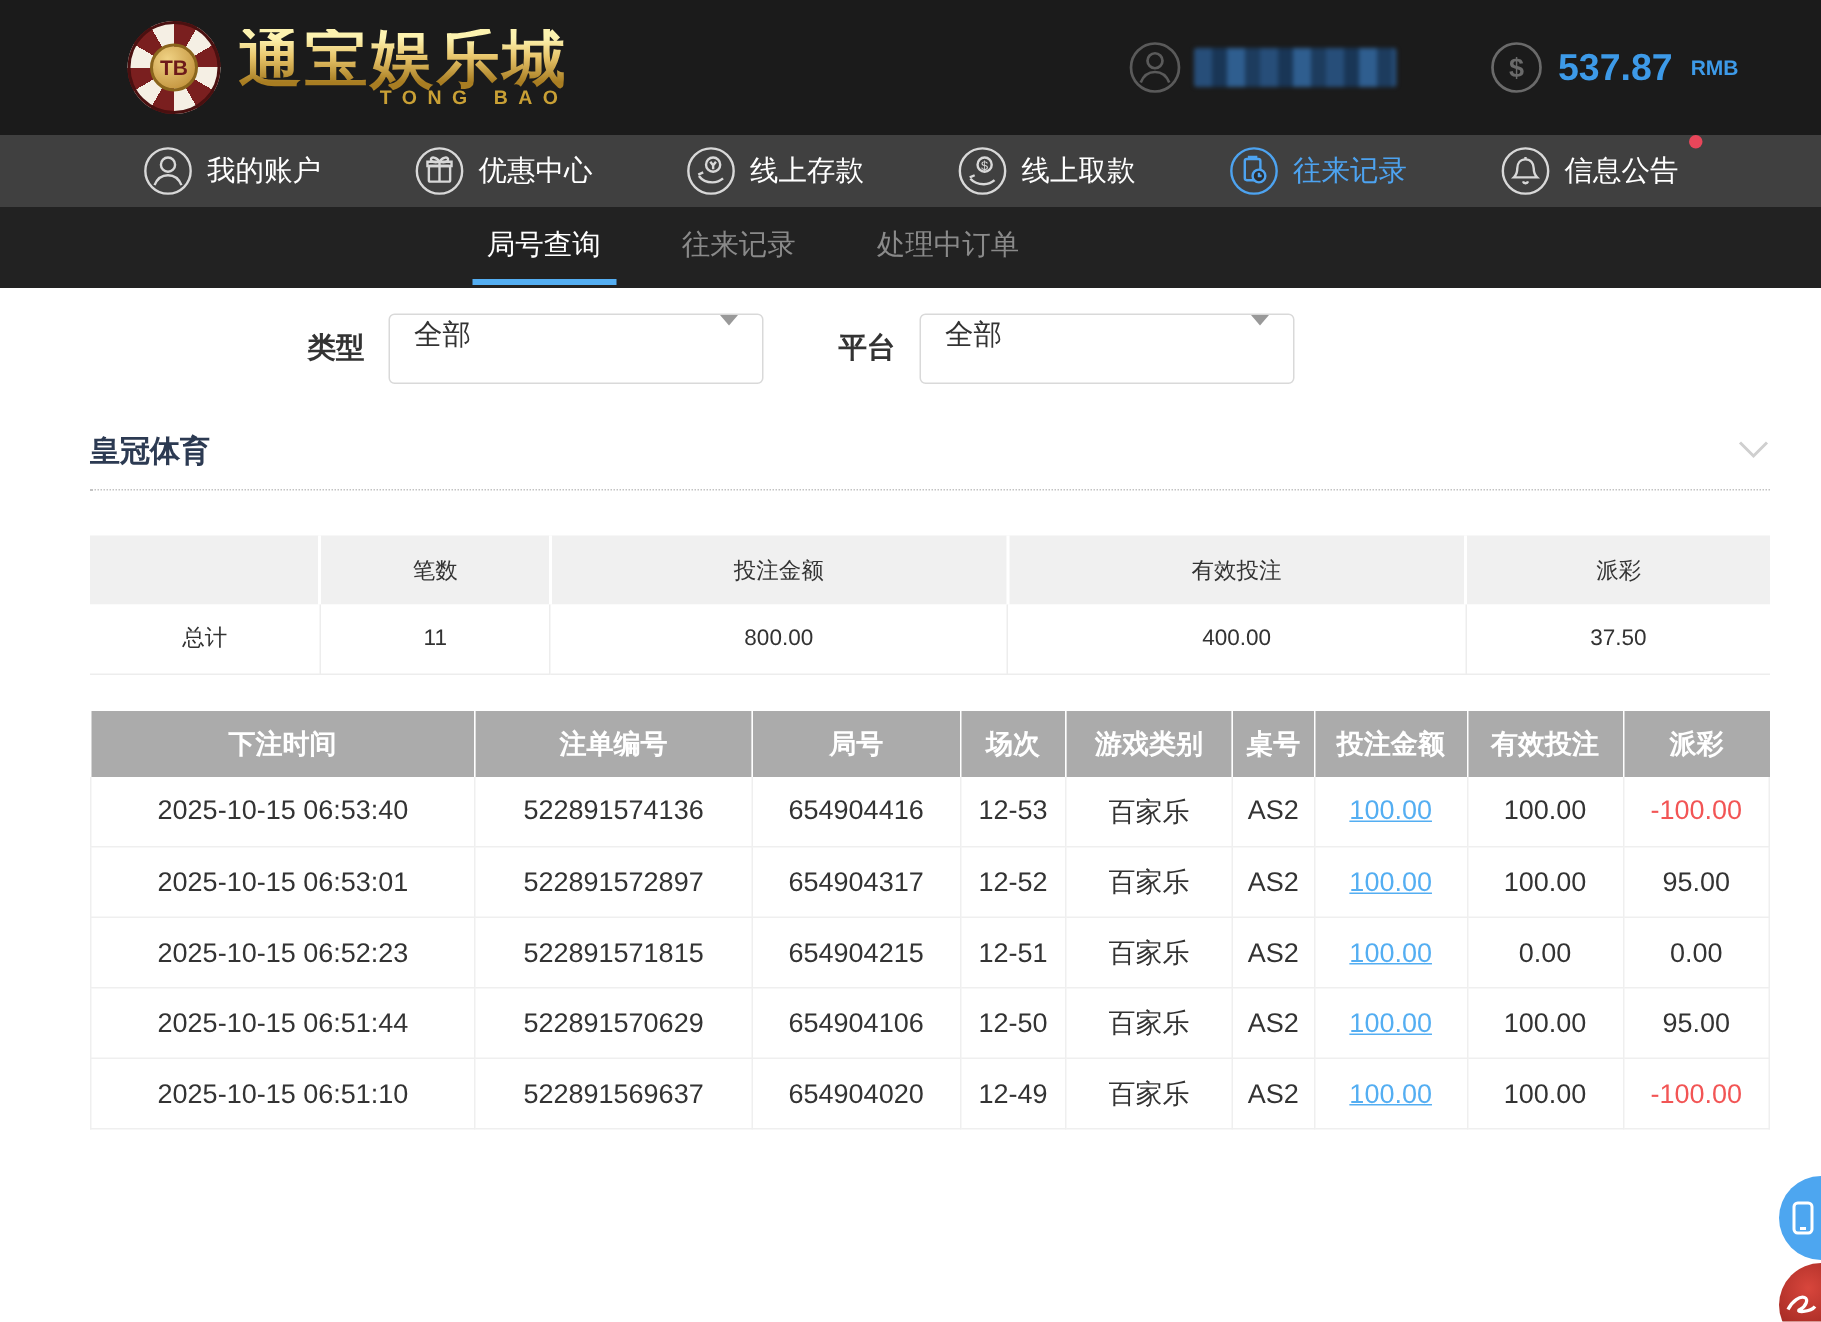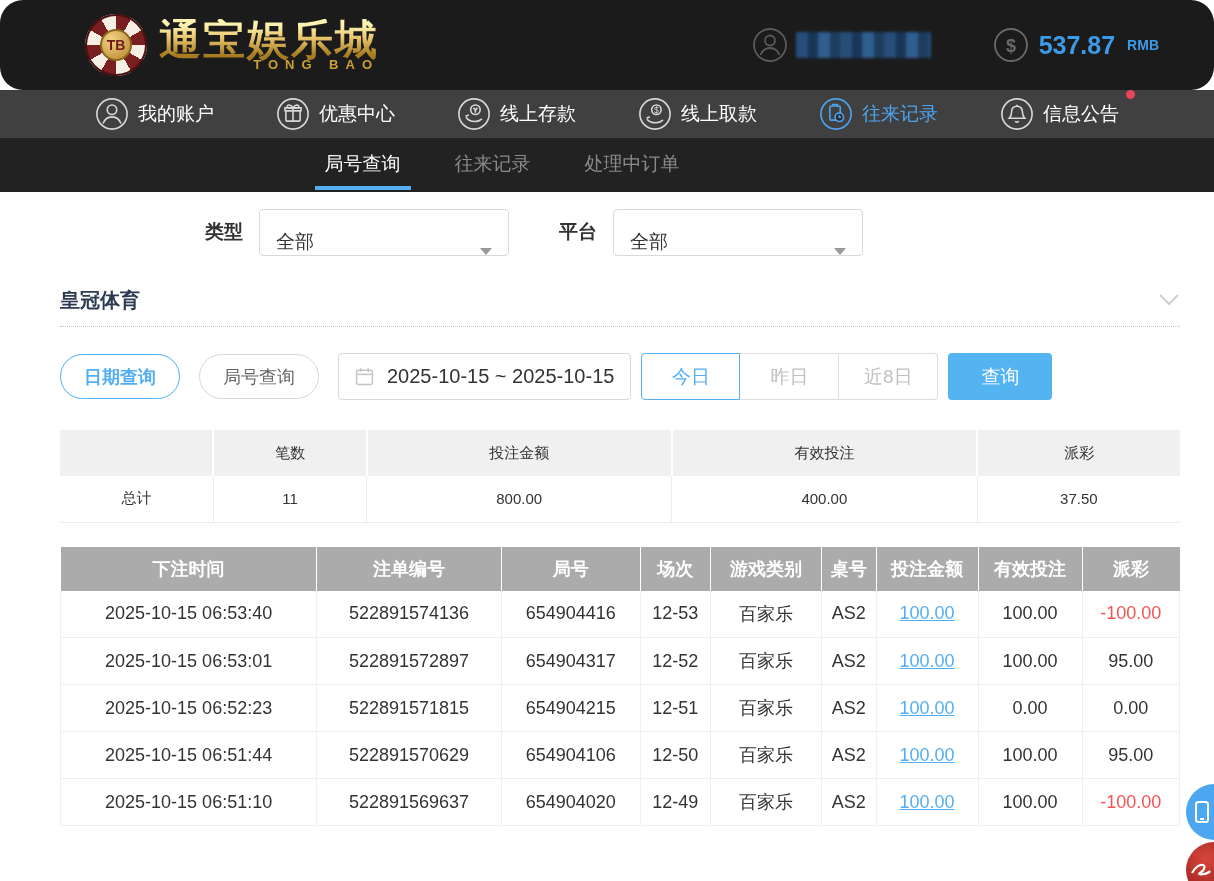--- a/index.html
+++ b/index.html
@@ -1,19 +1,19 @@
 <!DOCTYPE html>
 <html><head>
 <meta charset="utf-8">
 <style>
   * { margin:0; padding:0; box-sizing:border-box; }
   html,body { width:1214px; height:881px; overflow:hidden; font-family:"Liberation Sans", sans-serif; background:#fff; position:relative; }
 
   
-  .topbar { height:90px; background:#1b1b1b; display:flex; align-items:center; justify-content:space-between; padding:0 55px 0 85px;border-radius:23px; }
+  .topbar { height:90px; background:#1b1b1b; display:flex; align-items:center; justify-content:space-between; padding:0 55px 0 85px; }
   .logo { display:flex; align-items:center; gap:12px; }
   .chip { width:62px; height:62px; border-radius:50%; flex:0 0 62px;
     background:conic-gradient(#7a1f1f 0 30deg,#f5efe4 30deg 60deg,#7a1f1f 60deg 90deg,#f5efe4 90deg 120deg,#7a1f1f 120deg 150deg,#f5efe4 150deg 180deg,#7a1f1f 180deg 210deg,#f5efe4 210deg 240deg,#7a1f1f 240deg 270deg,#f5efe4 270deg 300deg,#7a1f1f 300deg 330deg,#f5efe4 330deg 360deg);
     display:flex; align-items:center; justify-content:center; box-shadow:0 0 0 2px #4a1010 inset; }
   .chip-inner { width:32px; height:32px; border-radius:50%; background:radial-gradient(circle at 35% 30%, #f0d284, #b9862e); border:2px solid #8a651c; color:#6d1a1a; font-weight:bold; font-size:14px; display:flex; align-items:center; justify-content:center; }
   .logo-text { display:flex; flex-direction:column; line-height:1; }
   .logo-cn { font-family:Liberation Serif, serif; font-weight:bold; font-size:42px; letter-spacing:2px;
     background:linear-gradient(180deg,#fdf3b0 15%,#e8c56b 45%,#a87d22 85%); -webkit-background-clip:text; background-clip:text; color:transparent; }
   .logo-en { font-size:13px; font-weight:bold; letter-spacing:7px; color:#c9a035; align-self:flex-end; margin-top:-3px; }
   .account { display:flex; align-items:center; }
@@ -33,21 +33,21 @@
   .tabbar { height:54px; background:#222; display:flex; align-items:flex-start; justify-content:center; gap:42px; padding-right:210px; }
   .tab { color:#8a8a8a; font-size:19px; height:54px; line-height:52px; position:relative; padding:0 6px; cursor:pointer; }
   .tab.active { color:#fff; }
   .tab.active::after { content:""; position:absolute; left:-4px; right:-4px; bottom:2px; height:4px; background:#54aef2; }
 
   
   .content { padding:8px 34px 0 60px; }
 
   .filters { display:flex; align-items:center; margin:8px 0 0 145px; height:48px; }
   .filter-label { font-size:19px; color:#333; margin-right:16px;font-weight:bold; }
-  .selectbox { width:250px; height:47px; border:1px solid #d9d9d9; border-radius:4px; background:#fff; display:flex; align-items:flex-end; justify-content:space-between; padding:0 16px; font-size:19px; color:#333; cursor:pointer; }
+  .selectbox { width:250px; height:47px; border:1px solid #d9d9d9; border-radius:4px; background:#fff; display:flex; align-items:flex-start; justify-content:space-between; padding:0 16px; font-size:19px; color:#333; cursor:pointer; }
   .caret { width:0; height:0; border-left:6px solid transparent; border-right:6px solid transparent; border-top:7px solid #999; }
   .filter-group2 { margin-left:50px; display:flex; align-items:center; }
 
   .section-head { display:flex; justify-content:space-between; align-items:center; height:40px; margin-top:24px; cursor:pointer; }
   .section-title { font-size:20px; font-weight:bold; color:#2c3a52; }
   .dotted { border-bottom:1px dotted #c3c3c3; margin:6px 0 0; }
   .section-head.bb { margin-top:26px; height:44px; }
 
   .querybar { display:flex; align-items:center; margin-top:26px; }
   .pill { height:45px; padding:0 23px; border-radius:23px; border:1px solid #d9d9d9; background:#fff; color:#666; font-size:18px; display:flex; align-items:center; margin-right:19px; cursor:pointer; }
@@ -220,41 +220,20 @@
     <span class="section-title">皇冠体育</span>
     <span>
       <svg width="22" height="14" viewBox="0 0 22 14" fill="none" stroke="#cfcfcf" stroke-width="2">
           <path d="M2 2l9 9 9-9"></path>
         </svg>
     </span>
   </div>
   <div class="dotted"></div>
 
 
-  <div class="querybar">
-    <div class="pill active">日期查询</div>
-    <div class="pill">局号查询</div>
-    <div class="datebox">
-      <span>
-        <svg width="19" height="19" viewBox="0 0 18 18" fill="none" stroke="#c4c4c4" stroke-width="1.4">
-          <rect x="1.5" y="3" width="15" height="13.5" rx="1.5"></rect>
-          <line x1="1.5" y1="7" x2="16.5" y2="7"></line>
-          <line x1="5.5" y1="1.2" x2="5.5" y2="4.5"></line>
-            <line x1="12.5" y1="1.2" x2="12.5" y2="4.5"></line>
-        </svg>
-      </span>
-      <span>2025-10-15 ~ 2025-10-15</span>
-    </div>
-    <div class="btn-group">
-      <div class="seg active">今日</div>
-      <div class="seg">昨日</div>
-      <div class="seg">近8日</div>
-    </div>
-    <button class="search-btn">查询</button>
-  </div>
 
   <table class="summary">
     <colgroup>
         <col style="width:13.7%">
         <col style="width:13.7%">
         <col style="width:27.2%">
         <col style="width:27.3%">
         <col style="width:18.1%">
       </colgroup>
     <thead>

